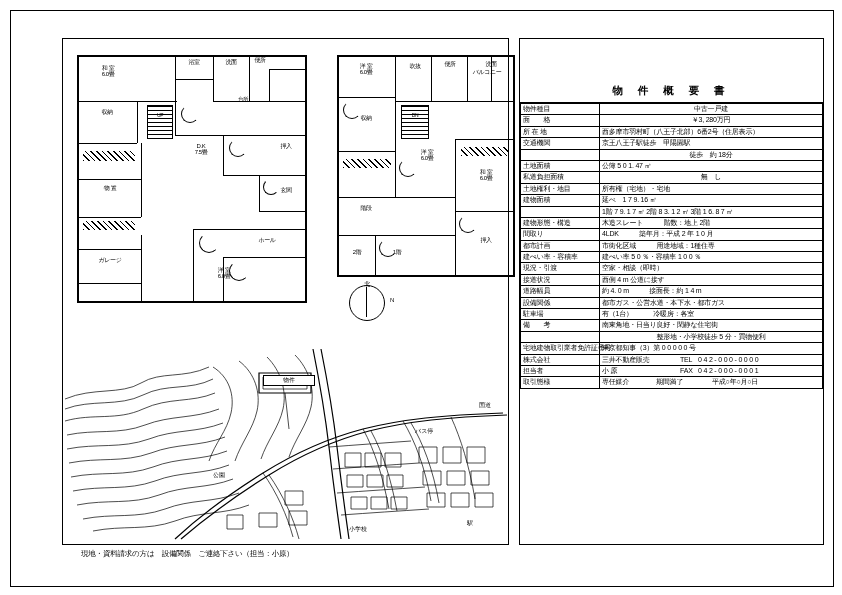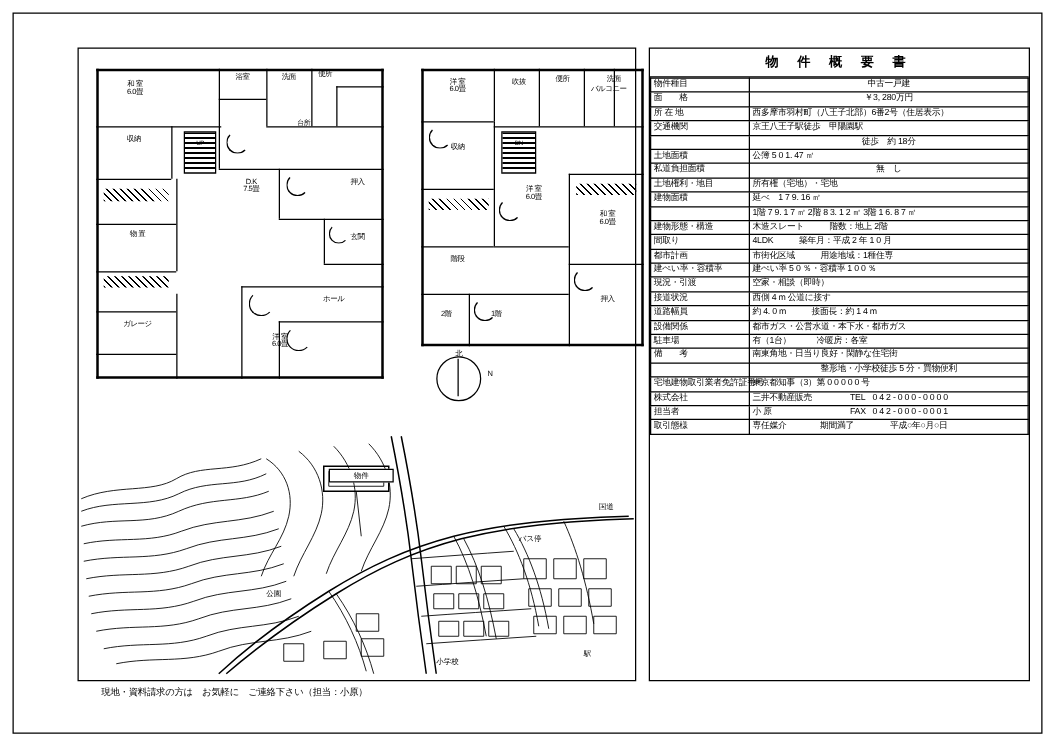--- a/index.html
+++ b/index.html
@@ -30,21 +30,21 @@
 
   
   .map-area{position:absolute;left:0;top:304px;width:445px;height:200px;overflow:hidden;}
   .map-note{position:absolute;left:18px;top:510px;font-size:7.5px;letter-spacing:-0.2px;}
   .map-lbl{position:absolute;font-size:6px;}
   .map-lbl.box{border:1px solid #000;padding:0 2px;background:#fff;}
 
   
   .right-panel{position:absolute;left:519px;top:38px;width:303px;height:505px;border:1px solid #000;}
   .doc-title{height:22px;border-bottom:1px solid #000;display:flex;align-items:center;
-      justify-content:center;font-size:10.5px;letter-spacing:6px;font-weight:bold;}
+      justify-content:center;font-size:10.5px;letter-spacing:6px;font-weight:bold;margin-top:41px;}
   table.spec{width:100%;border-collapse:collapse;table-layout:fixed;}
   table.spec td{border:1px solid #000;font-size:7px;padding:1px 2px;
       vertical-align:middle;line-height:1.2;letter-spacing:-0.2px;}
   td.lab{width:74px;white-space:nowrap;}
   td.val{white-space:nowrap;overflow:hidden;}
   td.ctr{text-align:center;}
   .sub{display:flex;}
   .sub > span{display:inline-block;}
 
   .tiny{font-size:6px;}
@@ -240,21 +240,21 @@
       </svg>
 
       <div class="map-lbl box" style="left:200px;top:32px;width:46px;text-align:center;">物件</div>
       <div class="map-lbl" style="left:416px;top:58px;">国道</div>
       <div class="map-lbl" style="left:352px;top:84px;">バス停</div>
       <div class="map-lbl" style="left:286px;top:182px;">小学校</div>
       <div class="map-lbl" style="left:150px;top:128px;">公園</div>
       <div class="map-lbl" style="left:404px;top:176px;">駅</div>
     </div>
 
-    <div class="map-note">現地・資料請求の方は　お気軽に　ご連絡下さい（担当：小原）</div>
+    <div class="map-note">現地・資料請求の方は　設備関係　ご連絡下さい（担当：小原）</div>
   </div>
 
   <div class="right-panel">
     <div class="doc-title">物 件 概 要 書</div>
 
     <table class="spec">
       <tbody>
         <tr>
           <td class="lab">物件種目</td>
           <td class="val ctr">中古一戸建</td>

